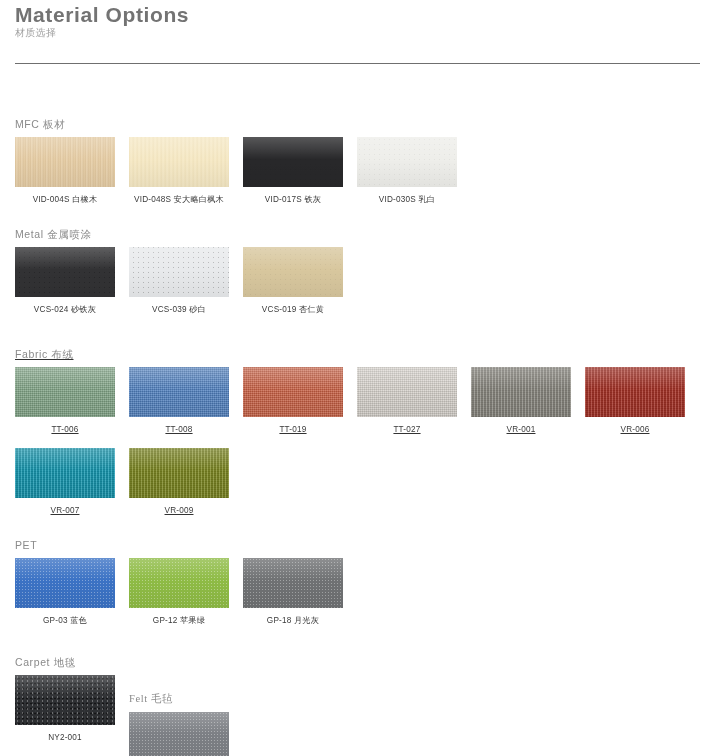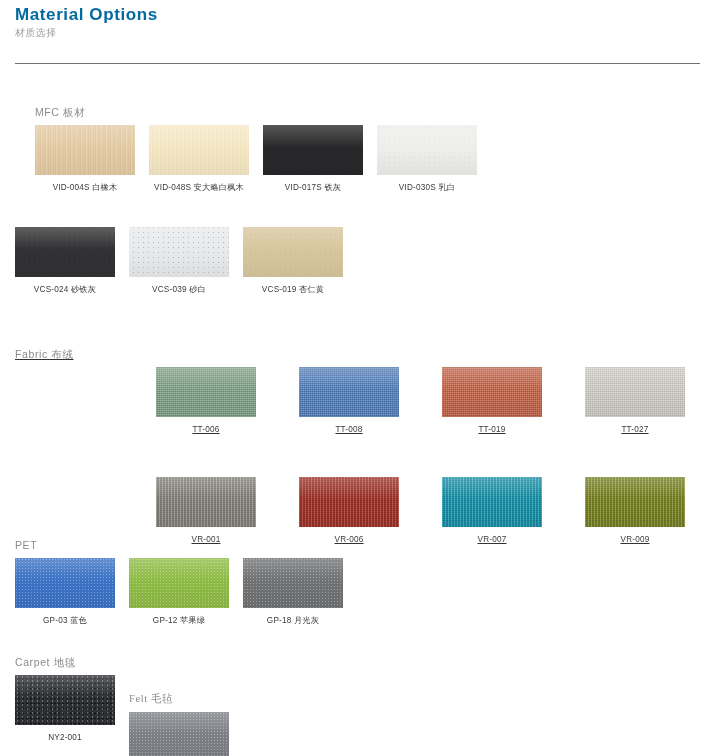--- a/index.html
+++ b/index.html
@@ -21,23 +21,23 @@
     height: 756px;
     position: relative;
     box-sizing: border-box;
   }
 
   
   .header {
     padding: 6px 15px 0 15px;
   }
   .title {
-    font-size: 17px;
+    font-size: 21px;
     font-weight: bold;
-    color: #0369a1;
+    color: #737373;
     letter-spacing: 0.6px;
     line-height: 18px;
     margin: 0;
   }
   .subtitle {
     font-size: 10px;
     color: #a0a0a0;
     line-height: 14px;
     margin: 2px 0 0 0;
     letter-spacing: 0.3px;
@@ -61,21 +61,20 @@
     color: #8a8a8a;
     letter-spacing: 0.6px;
     line-height: 14px;
     margin: 0 0 6px 0;
     white-space: nowrap;
   }
 
   .swatch-row {
     display: flex;
     flex-wrap: wrap;
-    justify-content: flex-end;
   }
   .swatch-cell {
     width: 100px;
     margin-right: 14px;
     margin-bottom: 12px;
   }
   .swatch {
     width: 100px;
     height: 50px;
     position: relative;
@@ -185,21 +184,21 @@
 
 <div class="page">
 
   <div class="header">
     <div class="title">Material Options</div>
     <div class="subtitle">材质选择</div>
   </div>
 
   <div class="rule"></div>
 
-  <div class="section" id="section-mfc" style="top:105px;margin-left:20px;">
+  <div class="section" id="section-mfc" style="top:117px;">
       <div class="section-title">MFC 板材</div>
       <div class="swatch-row">
         <div class="swatch-cell">
           <div class="swatch sheen tex-wood" style="background-color: rgb(231, 207, 168);"></div>
           <div class="swatch-label">VID-004S 白橡木</div>
         </div>
         <div class="swatch-cell">
           <div class="swatch sheen tex-wood-soft" style="background-color: rgb(246, 233, 196);"></div>
           <div class="swatch-label">VID-048S 安大略白枫木</div>
         </div>
@@ -207,38 +206,39 @@
           <div class="swatch sheen tex-plain" style="background-color: rgb(40, 40, 42);"></div>
           <div class="swatch-label">VID-017S 铁灰</div>
         </div>
         <div class="swatch-cell">
           <div class="swatch sheen tex-plain" style="background-color: rgb(238, 238, 234);"></div>
           <div class="swatch-label">VID-030S 乳白</div>
         </div>
       </div>
     </div>
   <div class="section" id="section-metal" style="top:227px;">
+      <div class="section-title">Metal 金属喷涂</div>
       <div class="swatch-row">
         <div class="swatch-cell">
           <div class="swatch sheen tex-speckle" style="background-color: rgb(50, 50, 52);"></div>
           <div class="swatch-label">VCS-024 砂铁灰</div>
         </div>
         <div class="swatch-cell">
           <div class="swatch sheen tex-speckle" style="background-color: rgb(232, 234, 236);"></div>
           <div class="swatch-label">VCS-039 砂白</div>
         </div>
         <div class="swatch-cell">
           <div class="swatch sheen tex-plain" style="background-color: rgb(216, 199, 158);"></div>
           <div class="swatch-label">VCS-019 杏仁黄</div>
         </div>
       </div>
     </div>
   <div class="section" id="section-fabric" style="top:347px;text-decoration:underline;">
       <div class="section-title">Fabric 布绒</div>
-      <div class="swatch-row" style="width: 684px; gap: 29px;">
+      <div class="swatch-row" style="width: 684px;">
         <div class="swatch-cell">
           <div class="swatch sheen tex-weave" style="background-color: rgb(127, 163, 132);"></div>
           <div class="swatch-label">TT-006</div>
         </div>
         <div class="swatch-cell">
           <div class="swatch sheen tex-weave" style="background-color: rgb(79, 127, 190);"></div>
           <div class="swatch-label">TT-008</div>
         </div>
         <div class="swatch-cell">
           <div class="swatch sheen tex-weave" style="background-color: rgb(200, 95, 66);"></div>

